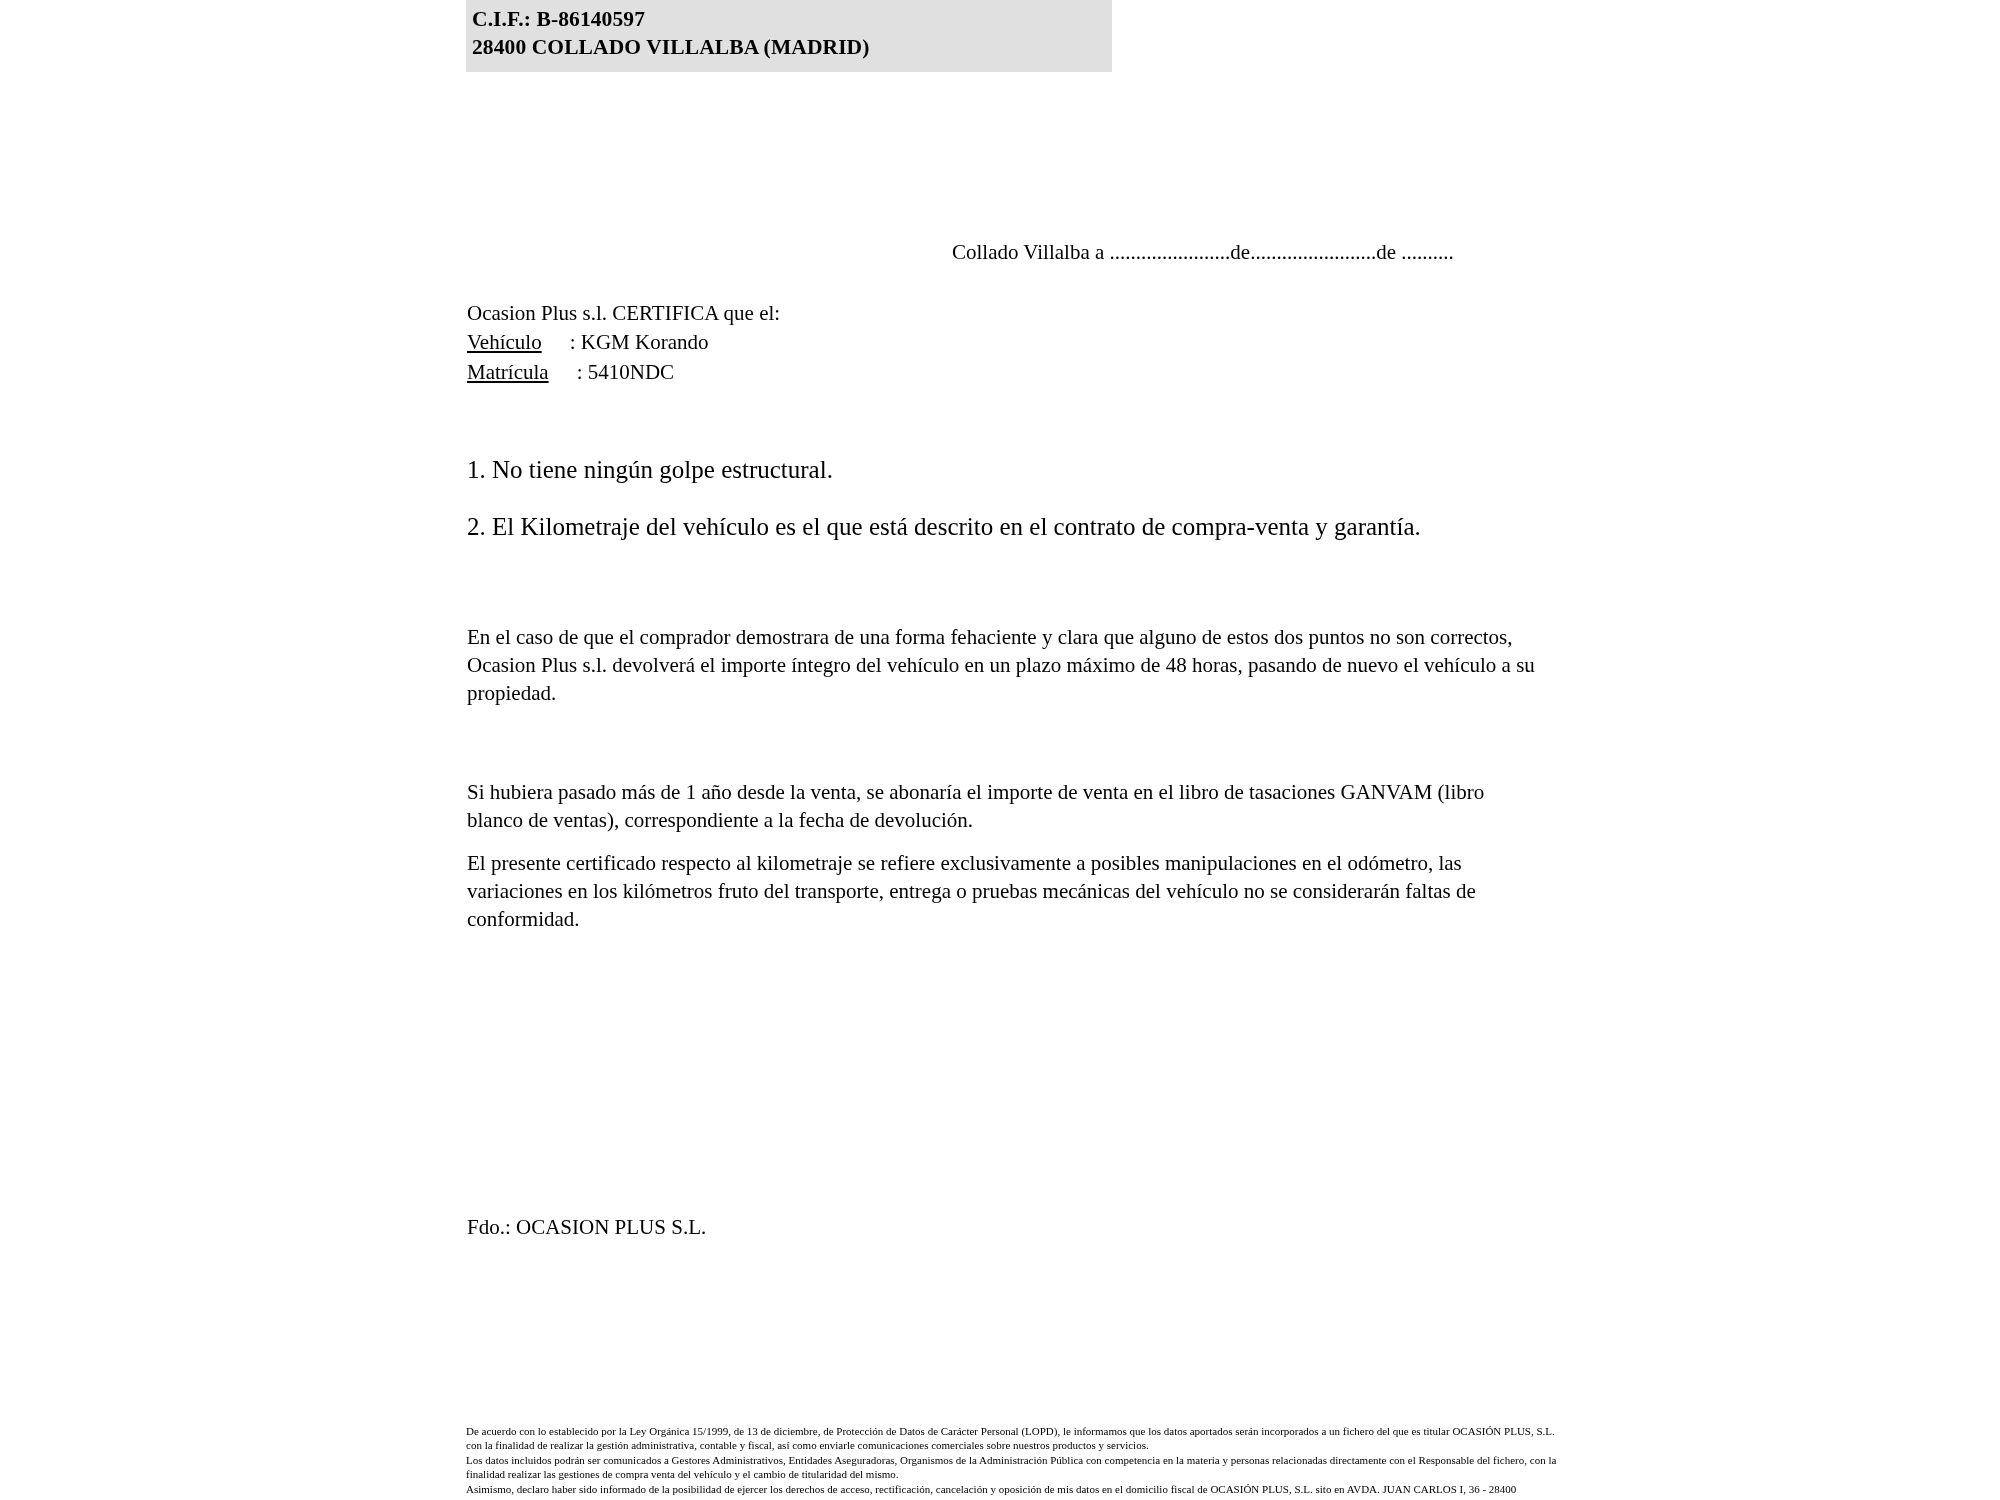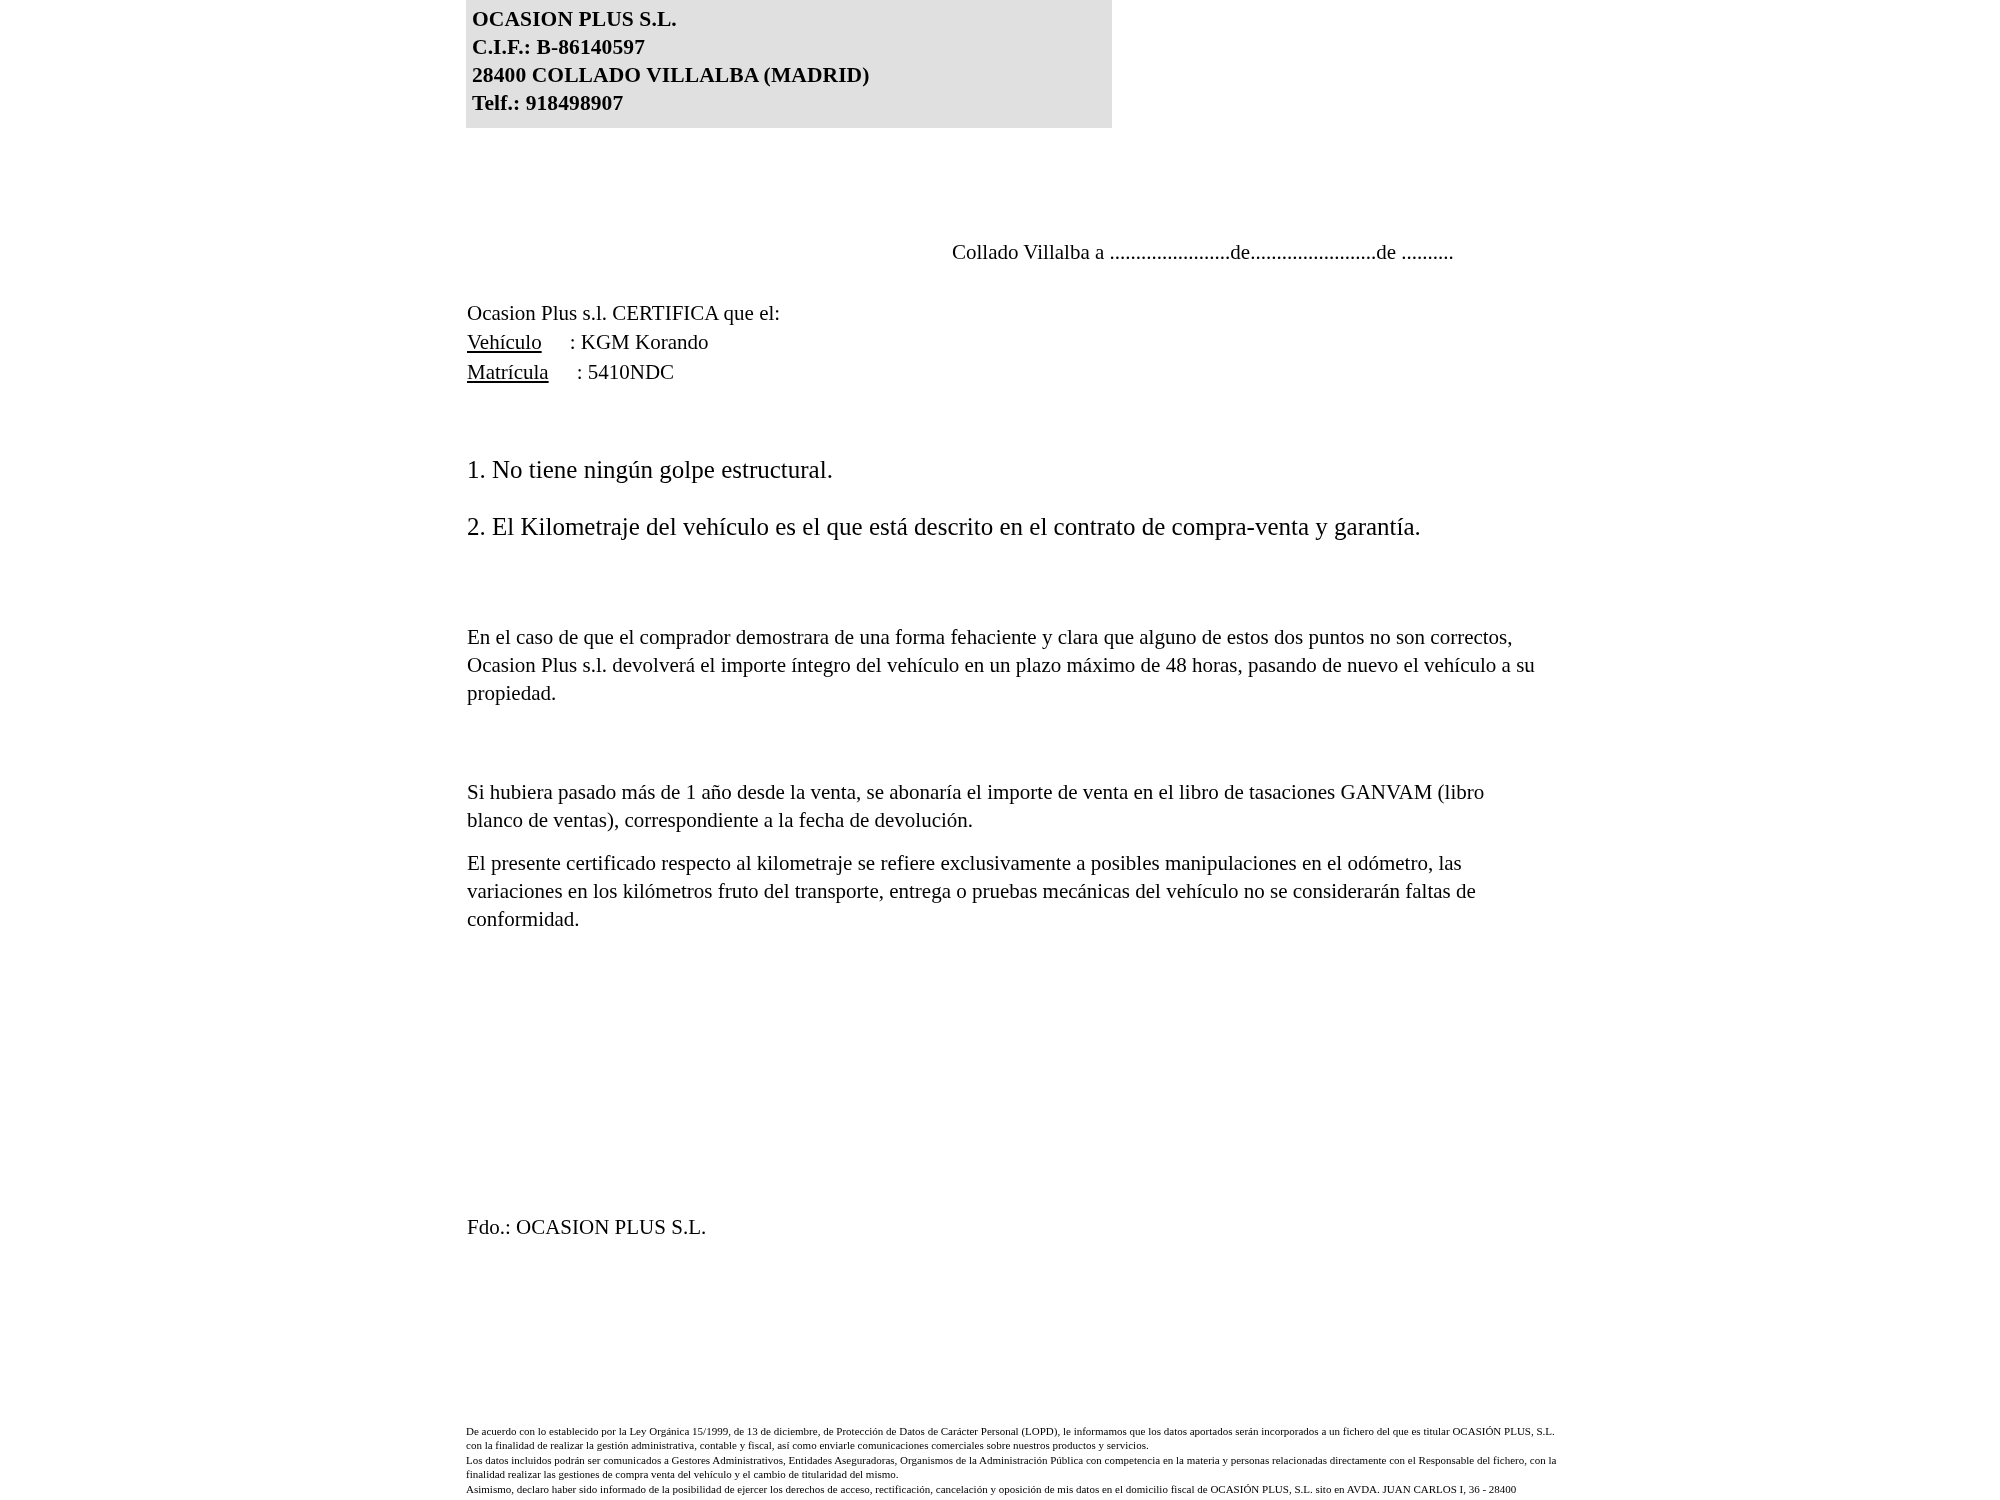--- a/index.html
+++ b/index.html
@@ -122,24 +122,22 @@
   .legal p {
     margin: 0 0 1px 0;
   }
 </style>
 </head>
 <body>
 
 <div class="page">
 
   <div class="letterhead">
-    <div class="lh-line">OCASION PLUS S.L.</div>
     <div class="lh-line">C.I.F.: B-86140597</div>
     <div class="lh-line">28400 COLLADO VILLALBA (MADRID)</div>
-    <div class="lh-line">Telf.: 918498907</div>
   </div>
 
   <div class="date-line">Collado Villalba a .......................de........................de ..........</div>
 
   <div class="certify">
     <div class="row">Ocasion Plus s.l. CERTIFICA que el:</div>
     <div class="row">
       <span class="lbl-underline">Vehículo</span><span class="field-gap"></span><span>: KGM Korando</span>
     </div>
     <div class="row">

